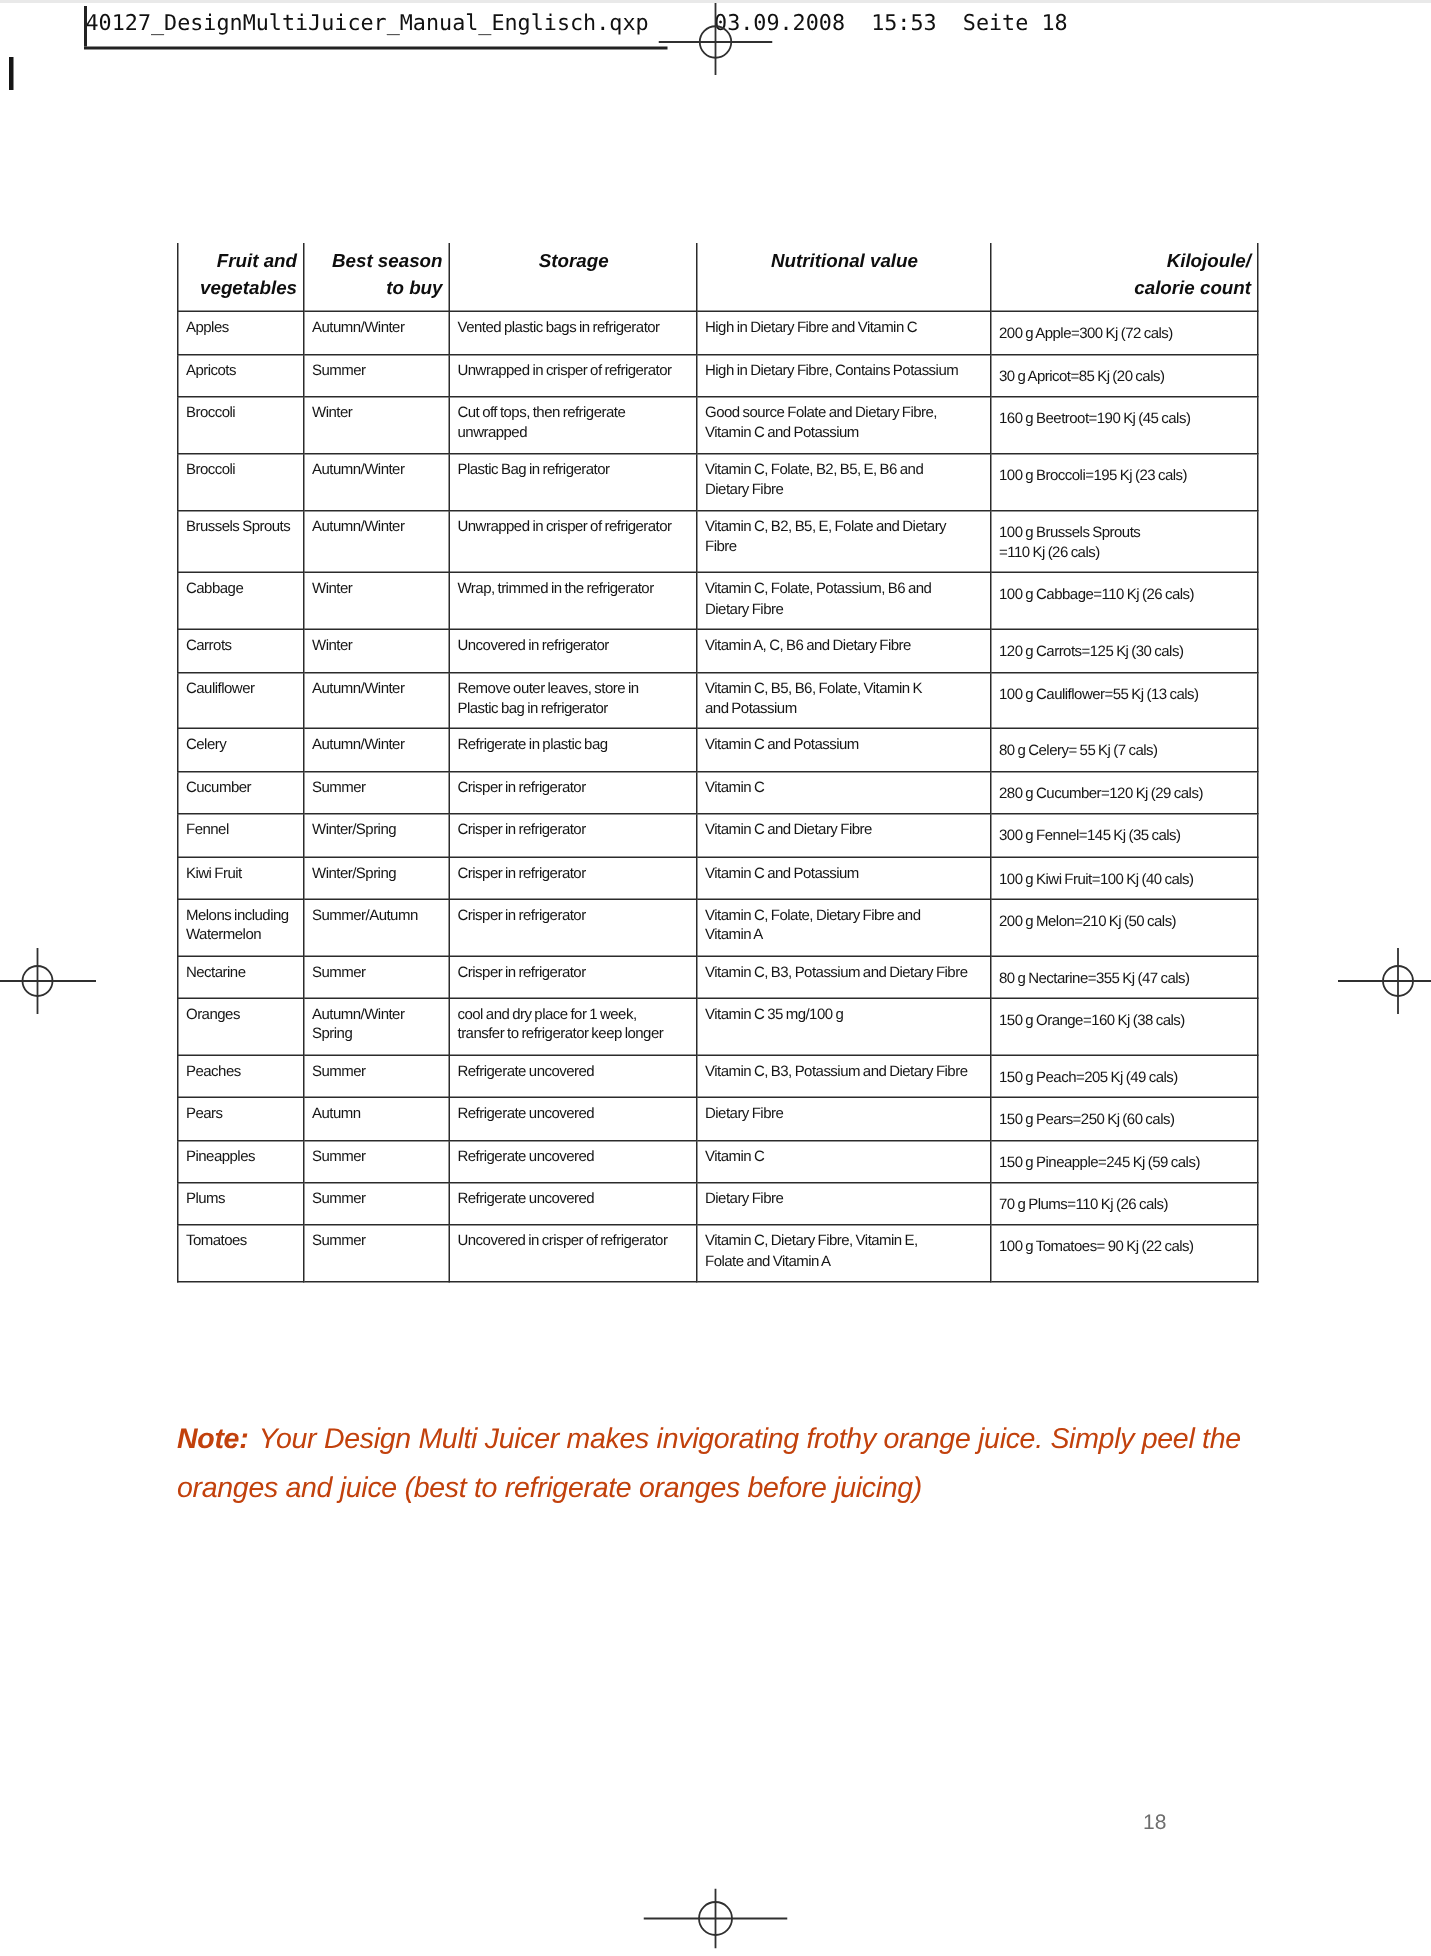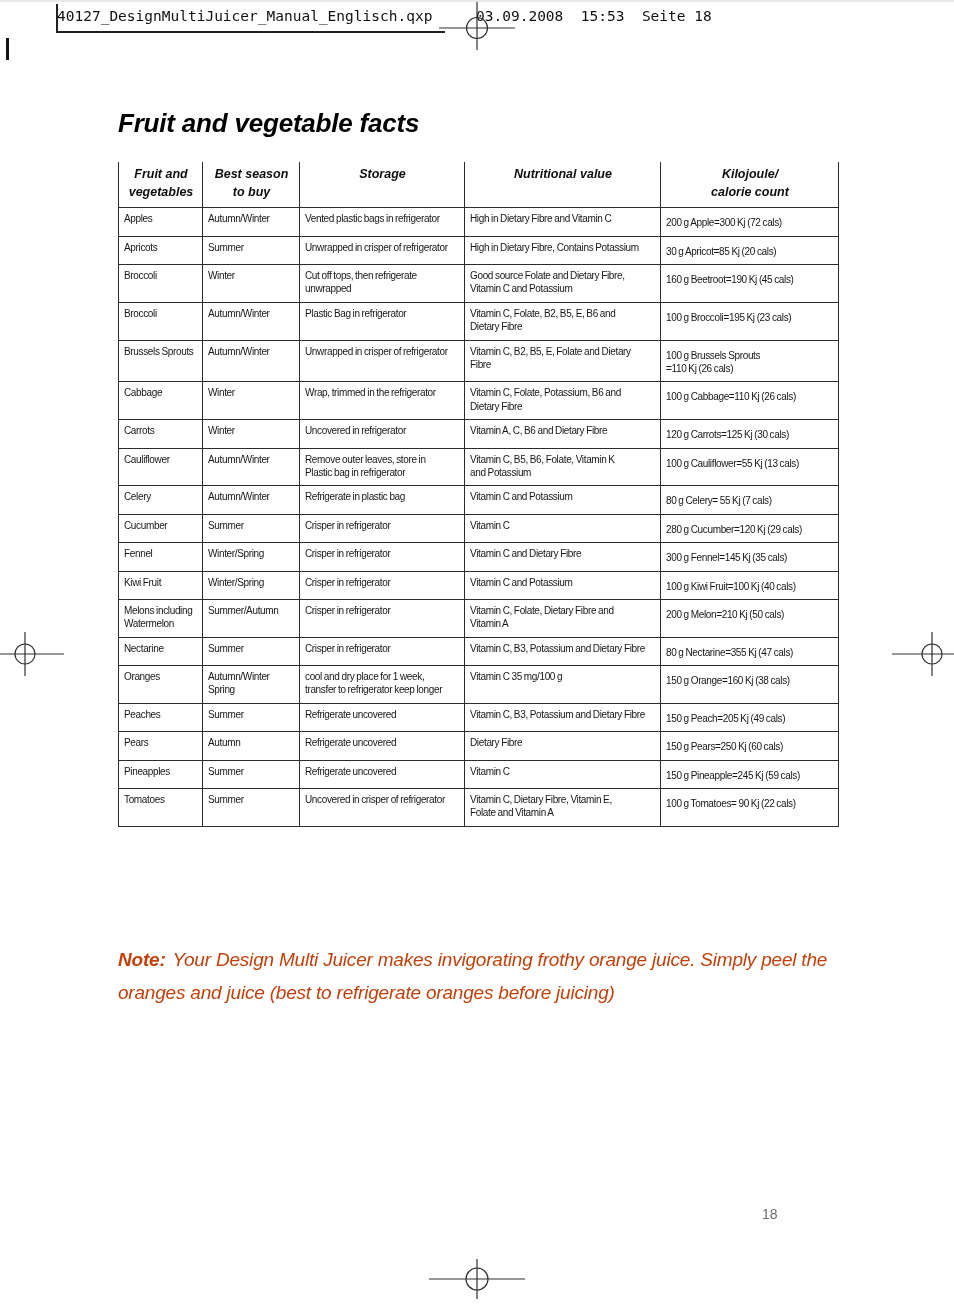--- a/index.html
+++ b/index.html
@@ -31,21 +31,21 @@
   table.facts {
     position:absolute; left:118px; top:160px; width:720px;
     border-collapse:collapse; table-layout:fixed;
   }
   .facts th, .facts td {
     border:1px solid #2b2b2b; vertical-align:top;
     white-space:pre-line; overflow:hidden;
   }
   .facts th {
     border-top:none; font-style:italic; font-weight:bold;
-    font-size:12.5px; line-height:1.45; padding:3px 4px 6px 5px; text-align:center; color:#0e0e0e;
+    font-size:12.5px; line-height:1.45; padding:3px 4px 6px 5px; text-align:right; color:#0e0e0e;
   }
   .facts th.c2, .facts th.c3 { text-align:center; }
   .facts td {
     font-size:10px; line-height:1.34; letter-spacing:-0.35px; word-spacing:-0.5px;
     padding:4px 3px 6px 5px; color:#161616;
   }
   .facts td.c4 { padding-top:8px; }
 
   
   .note {
@@ -86,21 +86,20 @@
     <line x1="40" y1="0" x2="40" y2="44" stroke="#303030" stroke-width="1.2"></line>
     <circle cx="40" cy="22" r="10" fill="none" stroke="#303030" stroke-width="1.2"></circle>
   </svg>
 
   <svg class="regmark" style="left:429px; top:1257px;" width="96" height="40">
     <line x1="0" y1="20" x2="96" y2="20" stroke="#303030" stroke-width="1.2"></line>
     <line x1="48" y1="0" x2="48" y2="40" stroke="#303030" stroke-width="1.2"></line>
     <circle cx="48" cy="20" r="11" fill="none" stroke="#303030" stroke-width="1.2"></circle>
   </svg>
 
-  <h1 class="title">Fruit and vegetable facts</h1>
 
   <table class="facts">
     <colgroup>
       <col style="width:84px">
         <col style="width:97px">
         <col style="width:165px">
         <col style="width:196px">
         <col style="width:178px">
     </colgroup>
     <thead>
@@ -248,20 +247,27 @@
           <td class="c4">150 g Pears=250 Kj (60 cals)</td>
         </tr>
         <tr>
           <td class="c0">Pineapples</td>
           <td class="c1">Summer</td>
           <td class="c2">Refrigerate uncovered</td>
           <td class="c3">Vitamin C</td>
           <td class="c4">150 g Pineapple=245 Kj (59 cals)</td>
         </tr>
         <tr>
+          <td class="c0">Plums</td>
+          <td class="c1">Summer</td>
+          <td class="c2">Refrigerate uncovered</td>
+          <td class="c3">Dietary Fibre</td>
+          <td class="c4">70 g Plums=110 Kj (26 cals)</td>
+        </tr>
+        <tr>
           <td class="c0">Tomatoes</td>
           <td class="c1">Summer</td>
           <td class="c2">Uncovered in crisper of refrigerator</td>
           <td class="c3">Vitamin C, Dietary Fibre, Vitamin E,
 Folate and Vitamin A</td>
           <td class="c4">100 g Tomatoes= 90 Kj (22 cals)</td>
         </tr>
       </tbody>
   </table>
 

